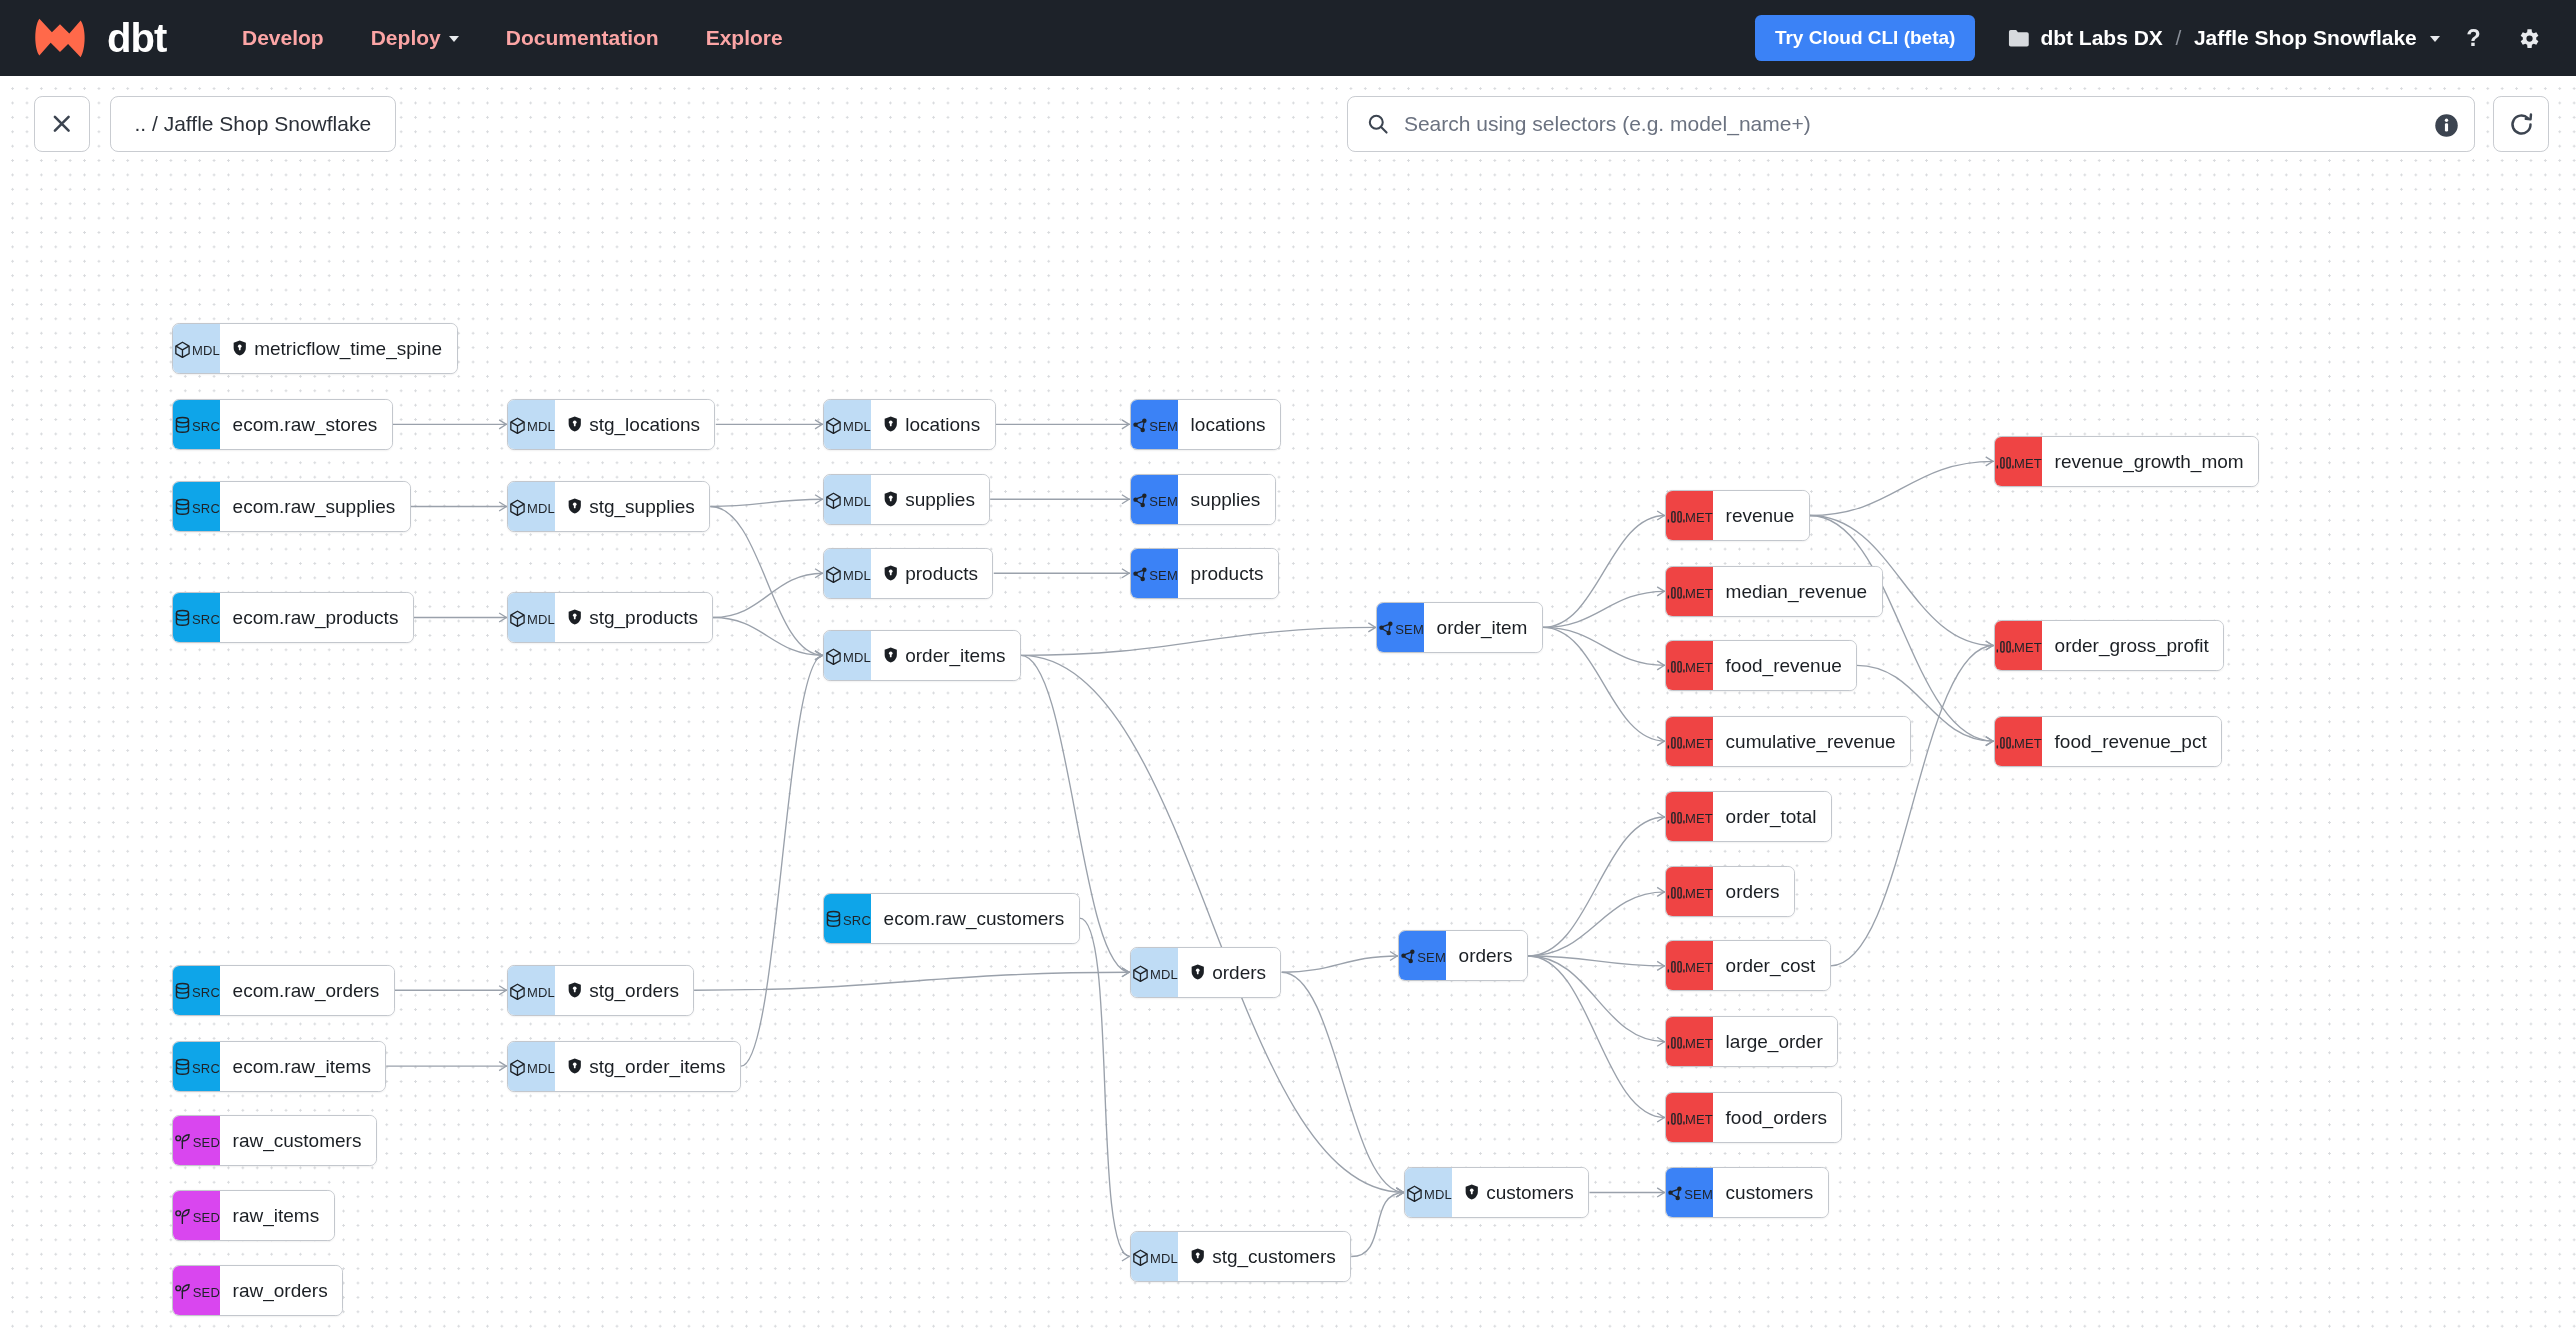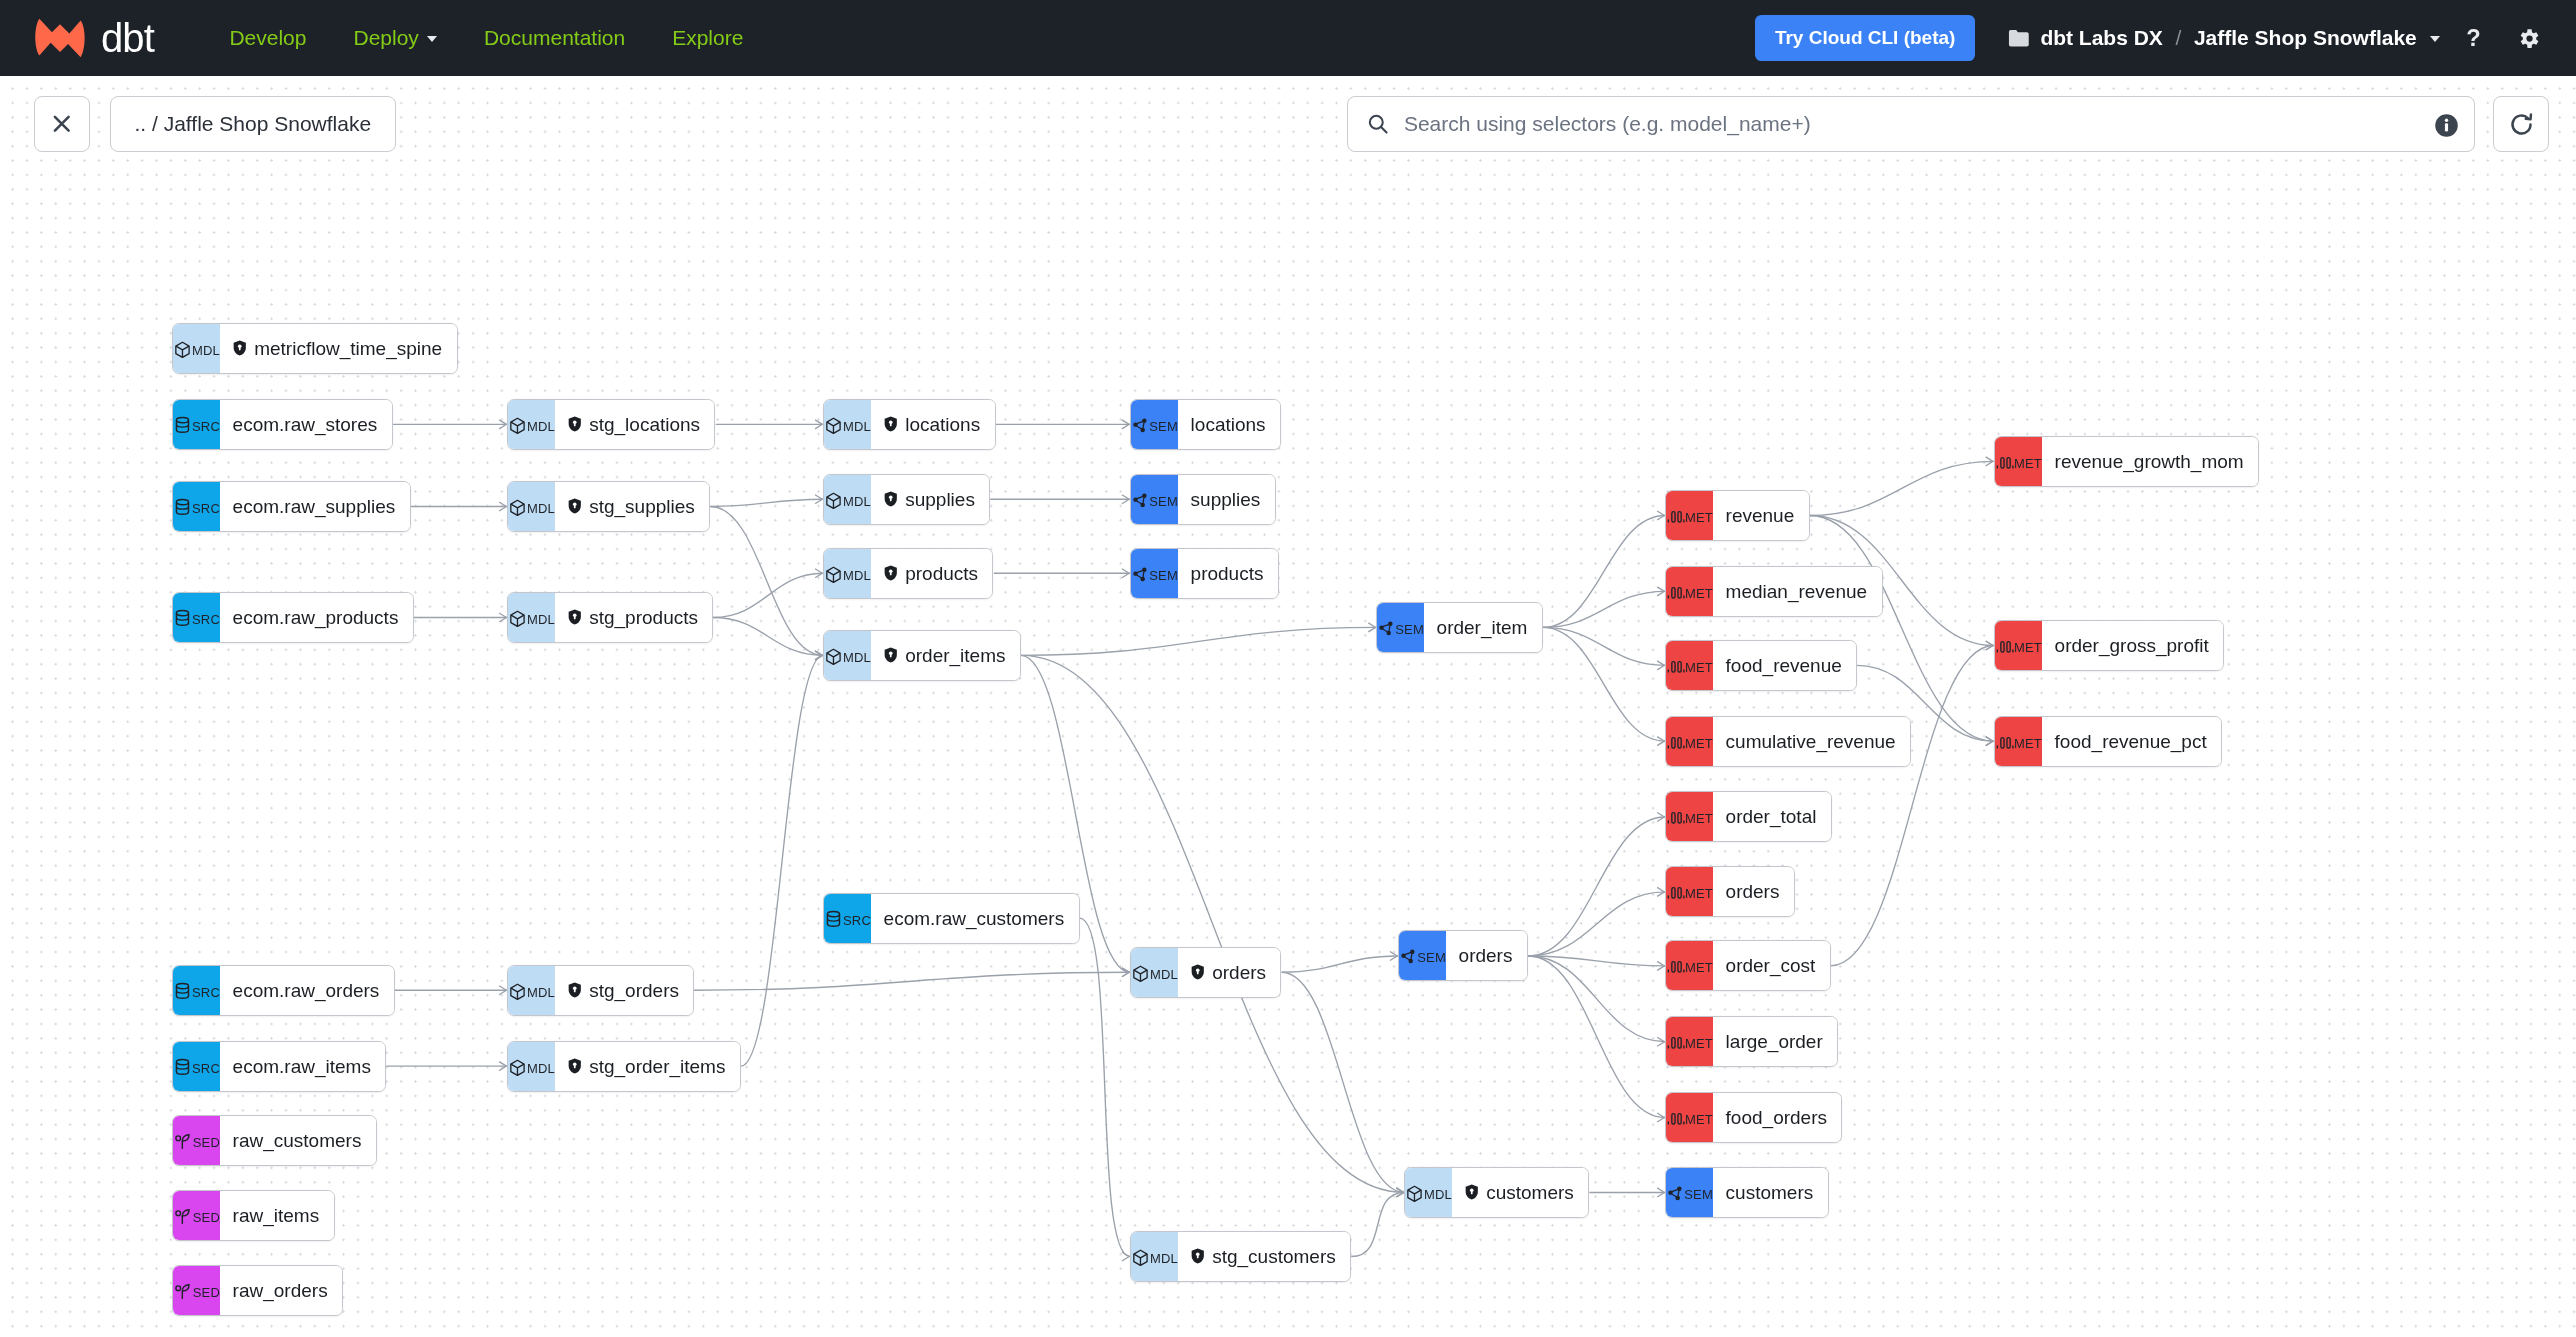--- a/index.html
+++ b/index.html
@@ -16,26 +16,26 @@
     width: 2576px; height: 76px;
     background: #1d2229;
     display: flex; align-items: center;
   }
   .logo-wrap {
     display: flex; align-items: center;
     margin-left: 34px; margin-right: 52px;
   }
   .dbt-mark { width: 52px; height: 45px; flex: none; }
   .dbt-word {
-    color: #ffffff; font-size: 40px; font-weight: 400;
-    letter-spacing: -0.9px; margin-left: 15px; line-height: 1;
+    color: #ffffff; font-size: 40px; font-weight: 700;
+    letter-spacing: -0.9px; margin-left: 21px; line-height: 1;
   }
   .nav-links { display: flex; align-items: center; gap: 0; }
   .nav-link {
-    color: #84cc16; font-size: 21px; font-weight: 400;
+    color: #fca5a5; font-size: 21px; font-weight: 700;
     padding: 0 23.5px; line-height: 76px; cursor: pointer;
     display: flex; align-items: center; gap: 8.1px; height: 76px;
     white-space: nowrap;
   }
   .caret-down {
     width: 0; height: 0; border-left: 5.4px solid transparent;
     border-right: 5.4px solid transparent; border-top: 6.3px solid #e8eaed;
     margin-top: 2.7px;
   }
   .topbar-right {

